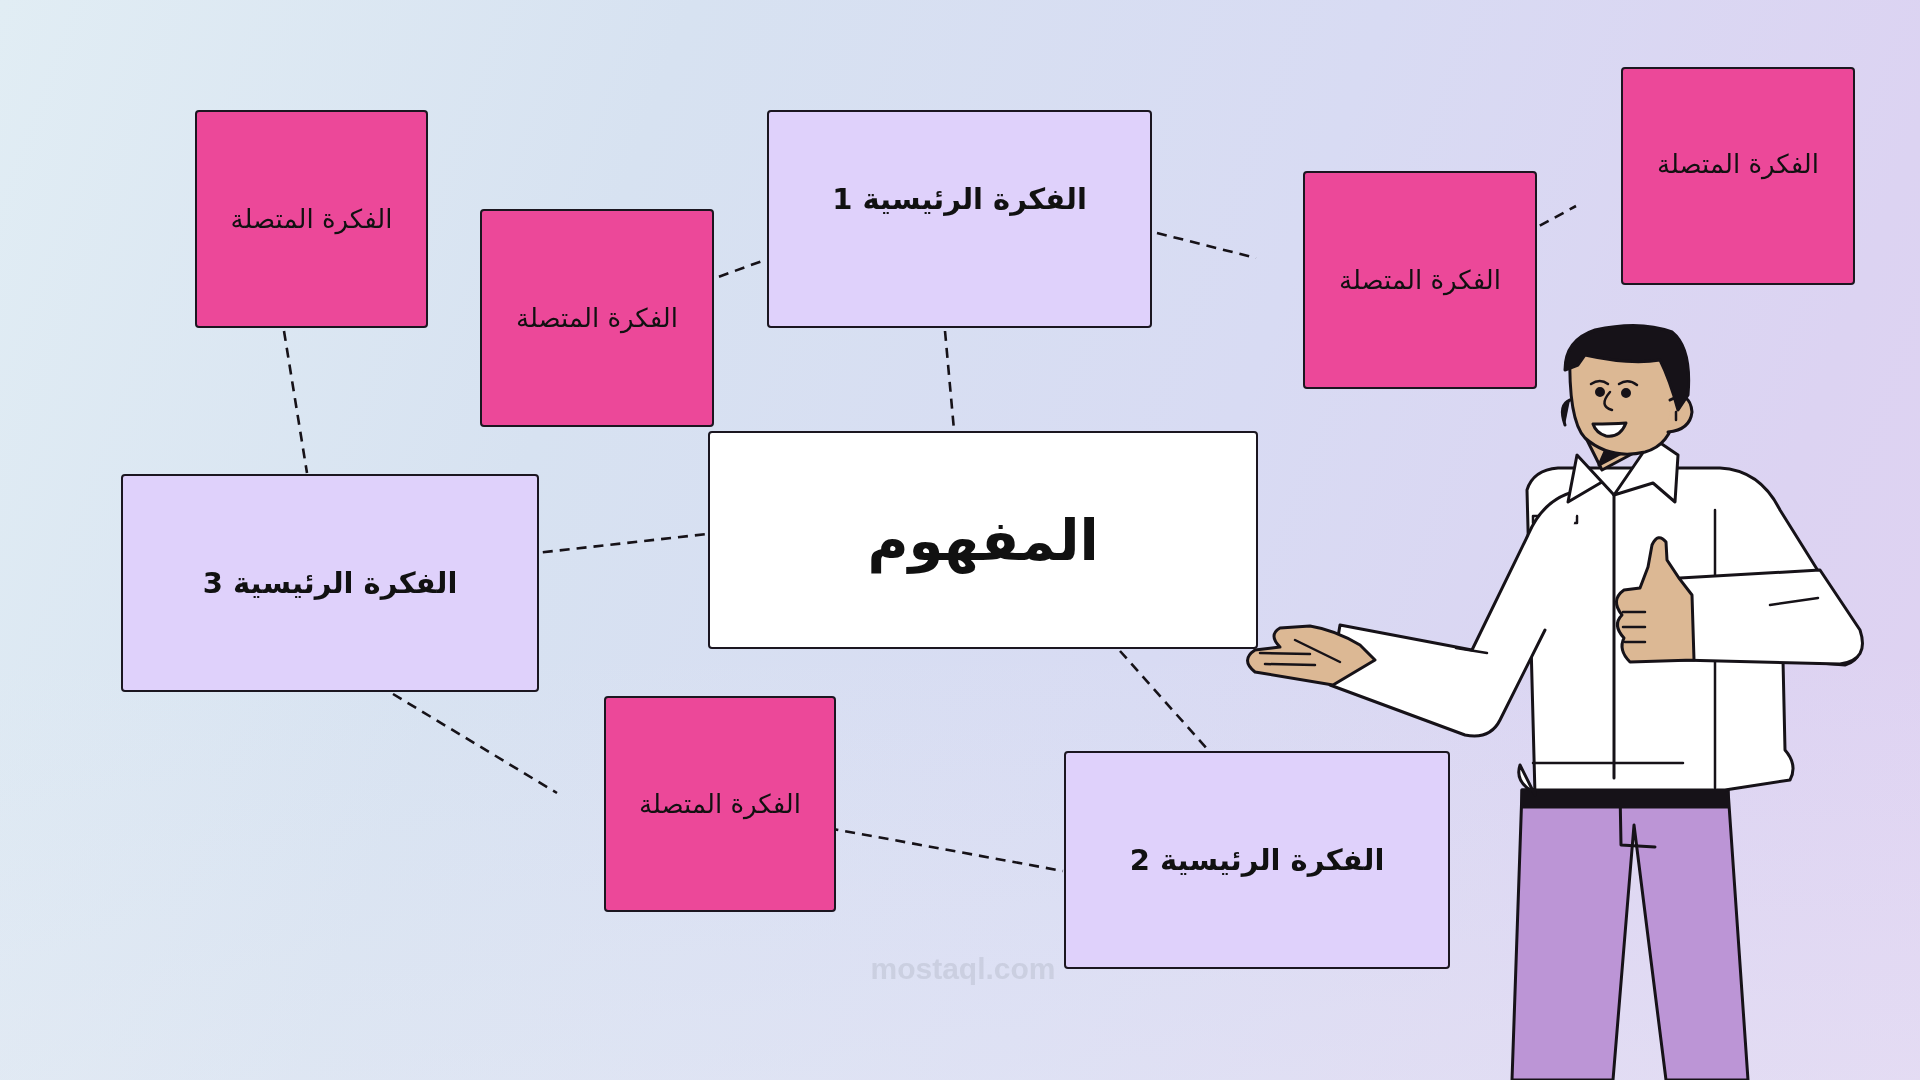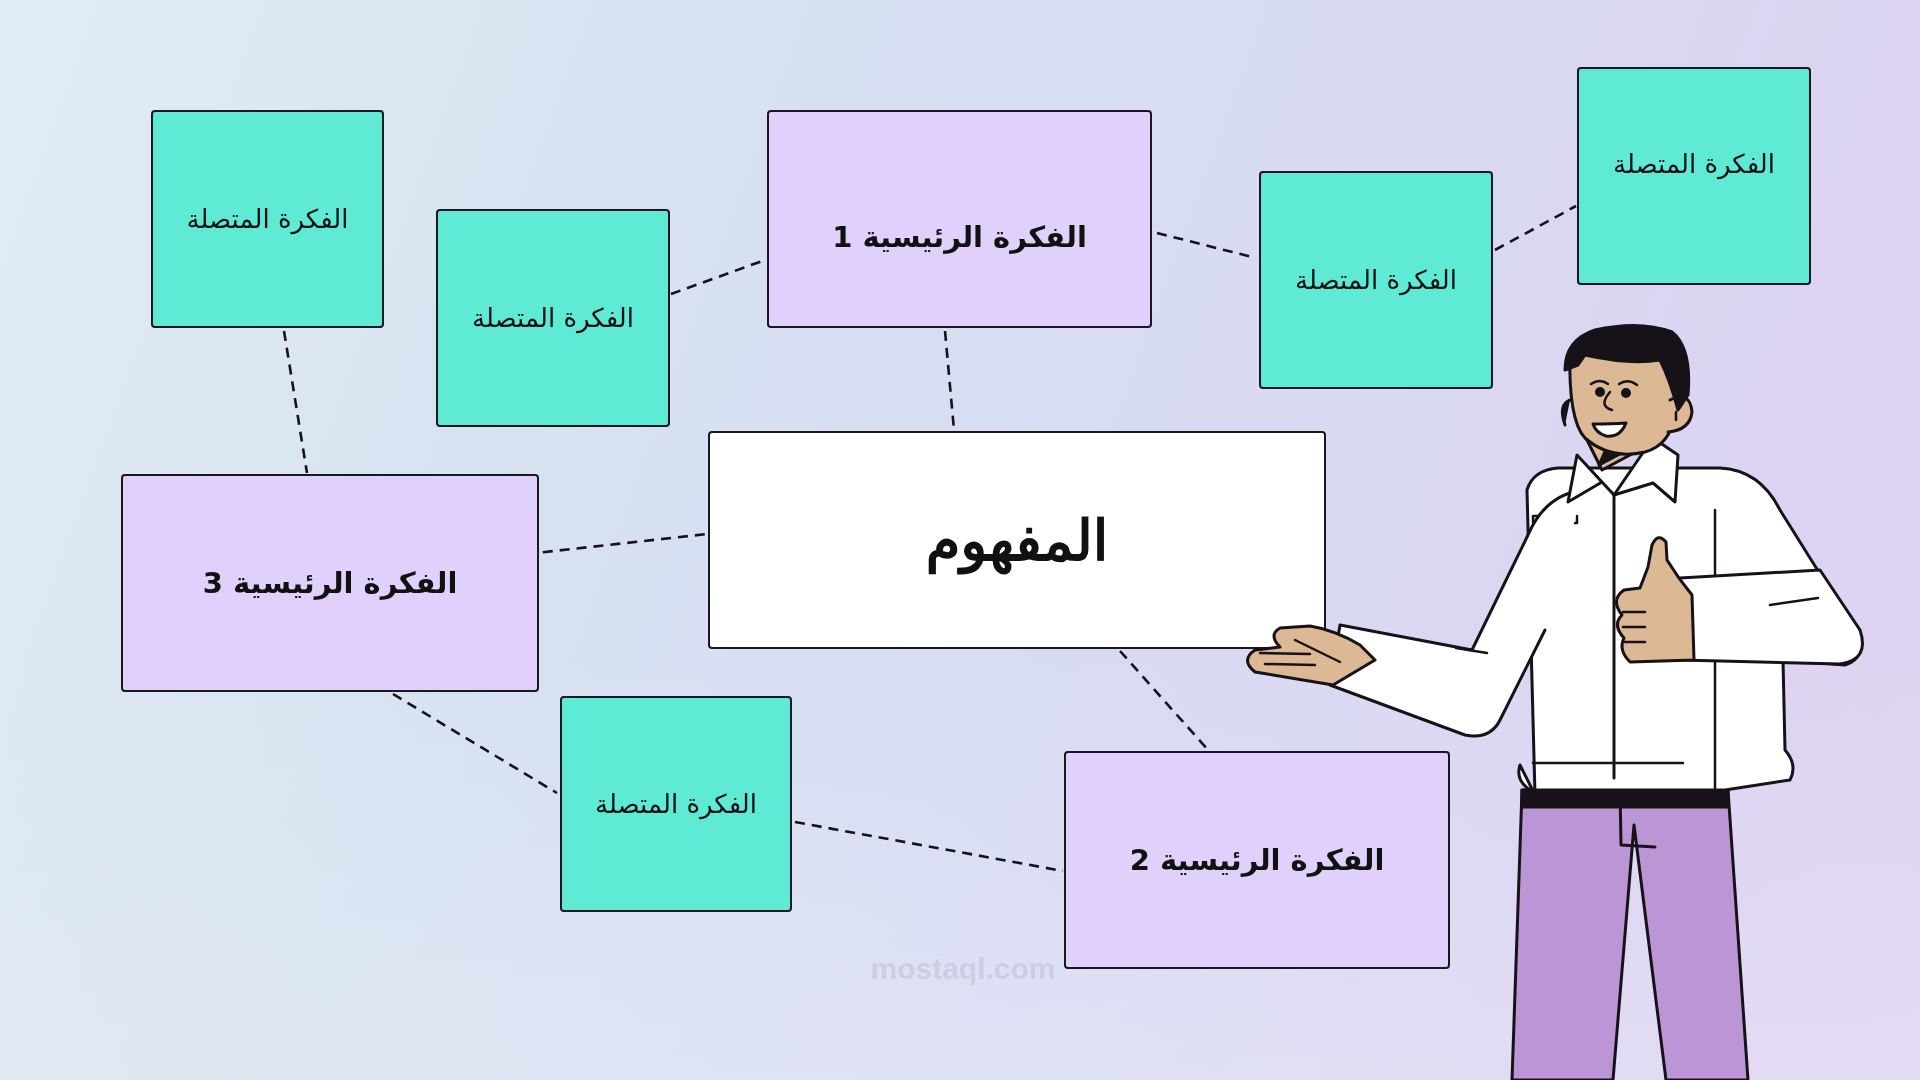--- a/index.html
+++ b/index.html
@@ -13,21 +13,21 @@
     background: linear-gradient(180deg, rgba(255,255,255,0.0) 60%, rgba(235,238,246,0.35) 100%);
     pointer-events: none;
   }
   svg.lines { position: absolute; left: 0; top: 0; width: 1920px; height: 1080px; }
   .box {
     position: absolute; box-sizing: border-box;
     border: 2.5px solid #1b1620; border-radius: 4px;
     display: flex; align-items: center; justify-content: center;
     direction: rtl; text-align: center; color: #111;
   }
-  .related { background: #5eead4; font-size: 26px; font-weight: normal; }
+  .related { background: #ec4899; font-size: 26px; font-weight: normal; margin-left: 44px; }
   .main { background: #dfd1fb; font-size: 29px; font-weight: bold; }
   .concept { background: #ffffff; font-size: 56px; font-weight: bold; }
   .watermark {
     position: absolute; left: 843px; top: 952px; width: 240px; text-align: center;
     color: rgba(170,175,190,0.35); font-weight: bold;
   }
   .watermark .ar { font-size: 70px; line-height: 72px; direction: rtl; }
   .watermark .en { font-size: 30px; line-height: 34px; font-family: "Liberation Sans", sans-serif; }
   svg.person { position: absolute; left: 1200px; top: 320px; width: 720px; height: 760px; }
 </style>
@@ -59,31 +59,31 @@
 <div class="box related" style="left:1259px; top:171px; width:234px; height:218px;">
   <span>الفكرة المتصلة</span>
 </div>
 <div class="box related" style="left:1577px; top:67px; width:234px; height:218px; align-items:flex-start; padding-top:80px;">
   <span>الفكرة المتصلة</span>
 </div>
 <div class="box related" style="left:560px; top:696px; width:232px; height:216px;">
   <span>الفكرة المتصلة</span>
 </div>
 
-<div class="box main" style="left:767px; top:110px; width:385px; height:218px; align-items:flex-start; padding-top:108px;">
+<div class="box main" style="left:767px; top:110px; width:385px; height:218px; align-items:flex-start; padding-top:70px;">
   <span>الفكرة الرئيسية 1</span>
 </div>
 <div class="box main" style="left:1064px; top:751px; width:386px; height:218px;">
   <span>الفكرة الرئيسية 2</span>
 </div>
 <div class="box main" style="left:121px; top:474px; width:418px; height:218px;">
   <span>الفكرة الرئيسية 3</span>
 </div>
 
-<div class="box concept" style="left:708px; top:431px; width:618px; height:218px;font-family:Liberation Serif, serif;">
+<div class="box concept" style="left:708px; top:431px; width:550px; height:218px;">
   <span>المفهوم</span>
 </div>
 
 <div class="watermark">
   <div class="en">mostaql.com</div>
 </div>
 
 <svg class="person" viewBox="0 0 720 760">
   <g stroke="#161218" stroke-width="3" stroke-linejoin="round" stroke-linecap="round">
 

